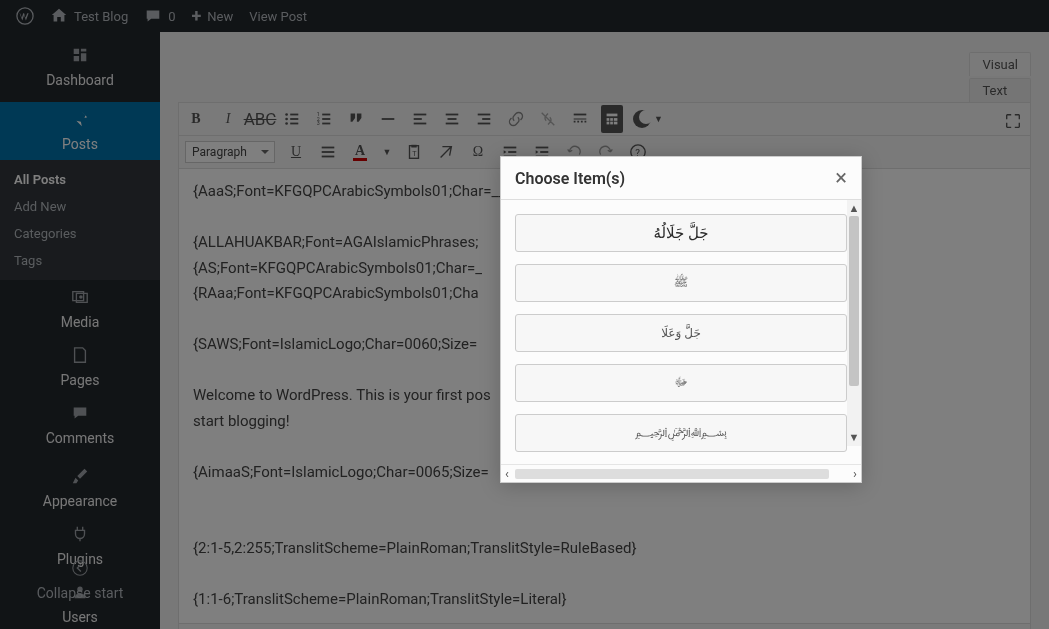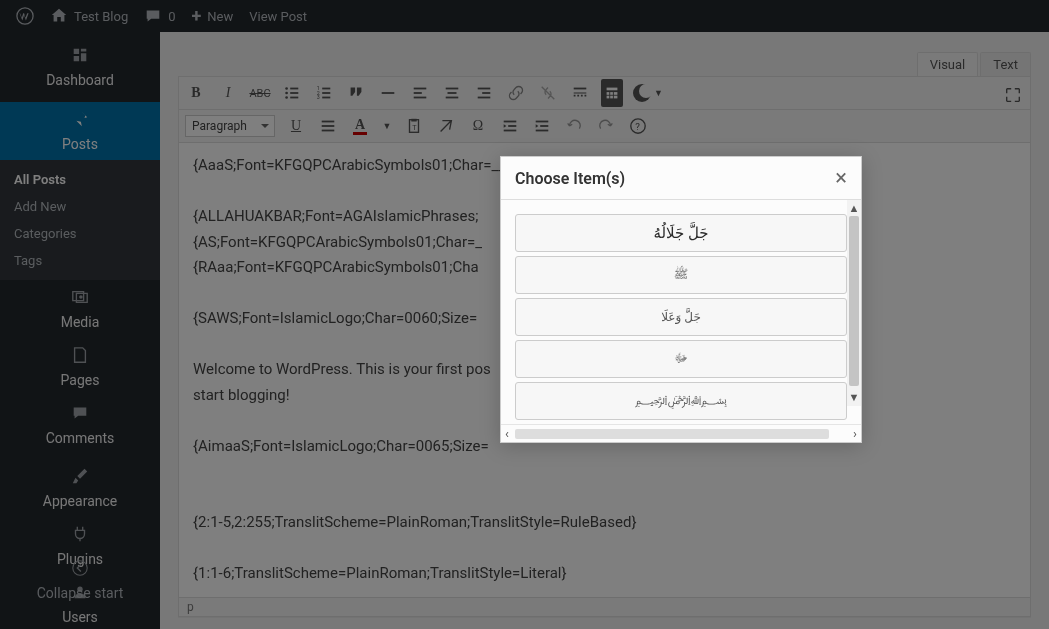--- a/index.html
+++ b/index.html
@@ -23,31 +23,31 @@
   .subitem { padding:6px 12px 6px 14px; color:#b4b9be; cursor:pointer; font-size:13px;}
   .subitem.active { color:#fff; font-weight:600;}
   .side-sep { height:5px; }
   .collapse { position:absolute; bottom:20px; left:0; right:0; }
   .collapse .side-item { color:#b4b9be; }
 
   
   .main { position:absolute; top:32px; left:160px; right:0; bottom:0; background:#f1f1f1; padding:18px; }
   .add-media { display:inline-flex; align-items:center; gap:6px; background:#f7f7f7; border:1px solid #ccc; padding:4px 10px; border-radius:3px; cursor:pointer; font-size:13px; color:#555;}
   .add-media svg{width:16px;height:16px;fill:#666;}
-  .ed-tabs { float:right; display:flex; gap:2px; margin-top:2px;}
+  .ed-tabs { float:right; display:flex; gap:2px; margin-top:2px;flex-direction:column;}
   .ed-tab { background:#ebebeb; border:1px solid #ddd; border-bottom:none; padding:4px 12px; border-radius:2px 2px 0 0; font-size:13px; color:#555; cursor:pointer;}
   .ed-tab.active { background:#f5f5f5;}
 
   .editor-wrap { clear:both; margin-top:10px; border:1px solid #ddd; background:#f5f5f5; box-shadow:0 1px 1px rgba(0,0,0,.04); position:relative;}
   .toolbar { display:flex; align-items:center; gap:10px; padding:2px 6px; border-bottom:1px solid #ddd; flex-wrap:wrap;}
   .tbtn { width:22px; height:28px; display:flex; align-items:center; justify-content:center; color:#555; cursor:pointer; font-size:14px;}
   .tbtn svg { width:18px;height:18px;fill:#555;}
   .tbtn.strong { font-weight:bold; font-family:Georgia,serif;}
   .tbtn.em { font-style:italic; font-family:Georgia,serif;}
-  .tbtn.strike { text-decoration:line-through; font-size:11px;}
+  .tbtn.strike { text-decoration:line-through; font-size:17px;}
   .tb-sel { border:1px solid #ccc; background:#fff; font-size:12px; height:22px; padding:0 18px 0 6px; position:relative; display:flex; align-items:center; width:90px;}
   .tb-sel::after{content:"";position:absolute;right:5px;top:50%;margin-top:-2px;border:4px solid transparent;border-top-color:#666;}
   .tbtn.under { text-decoration:underline; font-family:Georgia,serif;}
   .tbtn.acolor { display:flex;flex-direction:column;align-items:center;gap:0;}
   .tbtn.acolor b{font-family:Georgia,serif;font-weight:bold;line-height:1;}
   .tbtn.acolor .bar{width:14px;height:3px;background:#c00;}
   .moon { width:18px;height:18px;border-radius:50%;background:#555;position:relative;}
   .moon::after{content:"";position:absolute;width:14px;height:14px;border-radius:50%;background:#f5f5f5;left:6px;top:0;}
   .fs-btn { position:absolute; top:4px; right:6px;}
 
@@ -55,21 +55,21 @@
   .content p { margin:0; }
   .statusbar { border-top:1px solid #ddd; padding:2px 8px; font-size:12px; color:#777; background:#f5f5f5;}
 
   
   .overlay { position:absolute; inset:0; background:rgba(0,0,0,0.5); z-index:10;}
   .modal { position:absolute; width:362px; top:156px; left:500px; background:#fcfcfc; border:1px solid #ccc; z-index:20; box-shadow:0 3px 20px rgba(0,0,0,.2);}
   .m-head { padding:10px 14px; border-bottom:1px solid #ddd; display:flex; align-items:center; justify-content:space-between;}
   .m-title { font-size:16px; font-weight:600; color:#333;}
   .m-close { font-size:22px; cursor:pointer; color:#666; line-height:1;}
   .m-body { padding:14px 14px 0 14px; max-height:270px; overflow:hidden; position:relative;}
-  .opt { border:1px solid #ccc; background:#f7f7f7; border-radius:3px; height:38px; margin-bottom:4px; display:flex; align-items:center; justify-content:center; font-size:15px; cursor:pointer; color:#2a2a2a; font-family: "Times New Roman", serif;}
+  .opt { border:1px solid #ccc; background:#f7f7f7; border-radius:3px; height:38px; margin-bottom:12px; display:flex; align-items:center; justify-content:center; font-size:15px; cursor:pointer; color:#2a2a2a; font-family: "Times New Roman", serif;}
   .opt.small { font-size:12px; color:#555;}
   .vscroll { position:absolute; top:0; right:0; width:14px; bottom:18px; background:#f2f2f2; display:flex; flex-direction:column; justify-content:space-between; align-items:center; padding:3px 0;}
   .vscroll .arr { font-size:11px; color:#555; cursor:pointer; line-height:1;}
   .vscroll .thumb { position:absolute; top:16px; height:170px; width:10px; left:2px; background:#c4c4c4; border-radius:2px;}
   .hscroll { height:18px; border-top:1px solid #e5e5e5; display:flex; align-items:center; padding:0 4px; gap:6px;}
   .hscroll .arr { font-size:13px; color:#555; cursor:pointer;}
   .hscroll .track { flex:1; height:10px; background:#ddd; border-radius:2px; margin-right:18px;}
 
 </style>
 </head>

